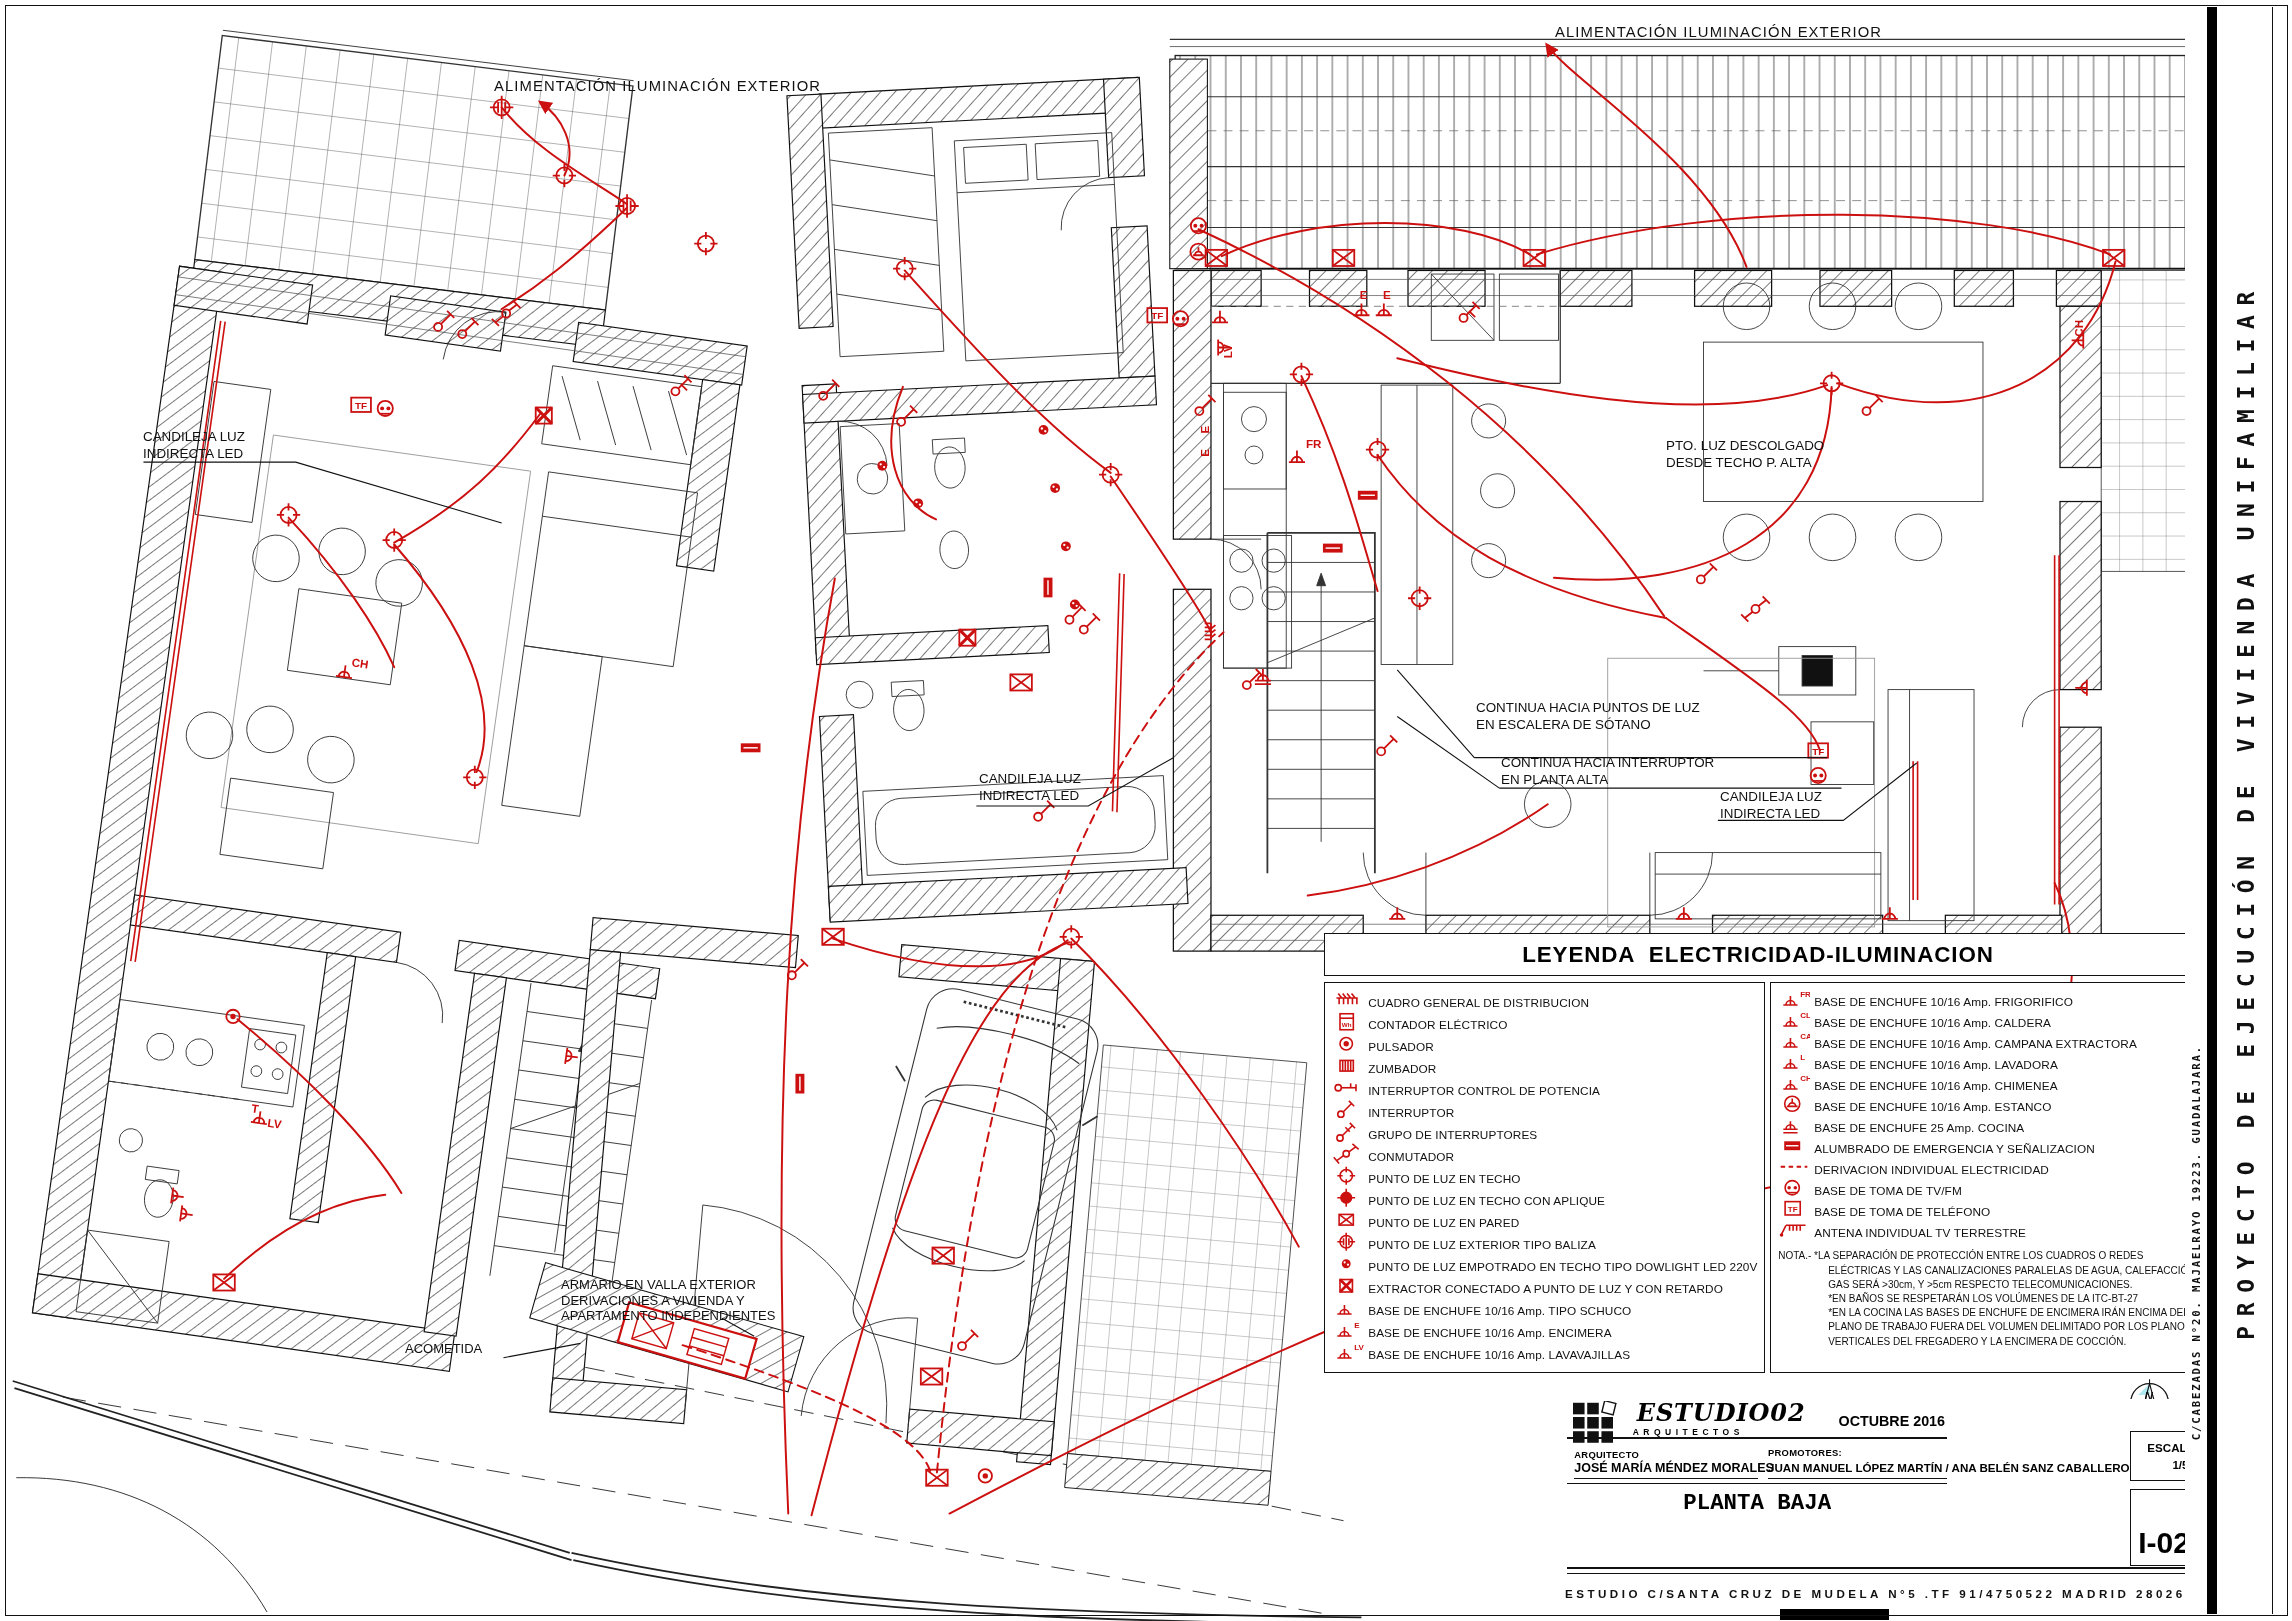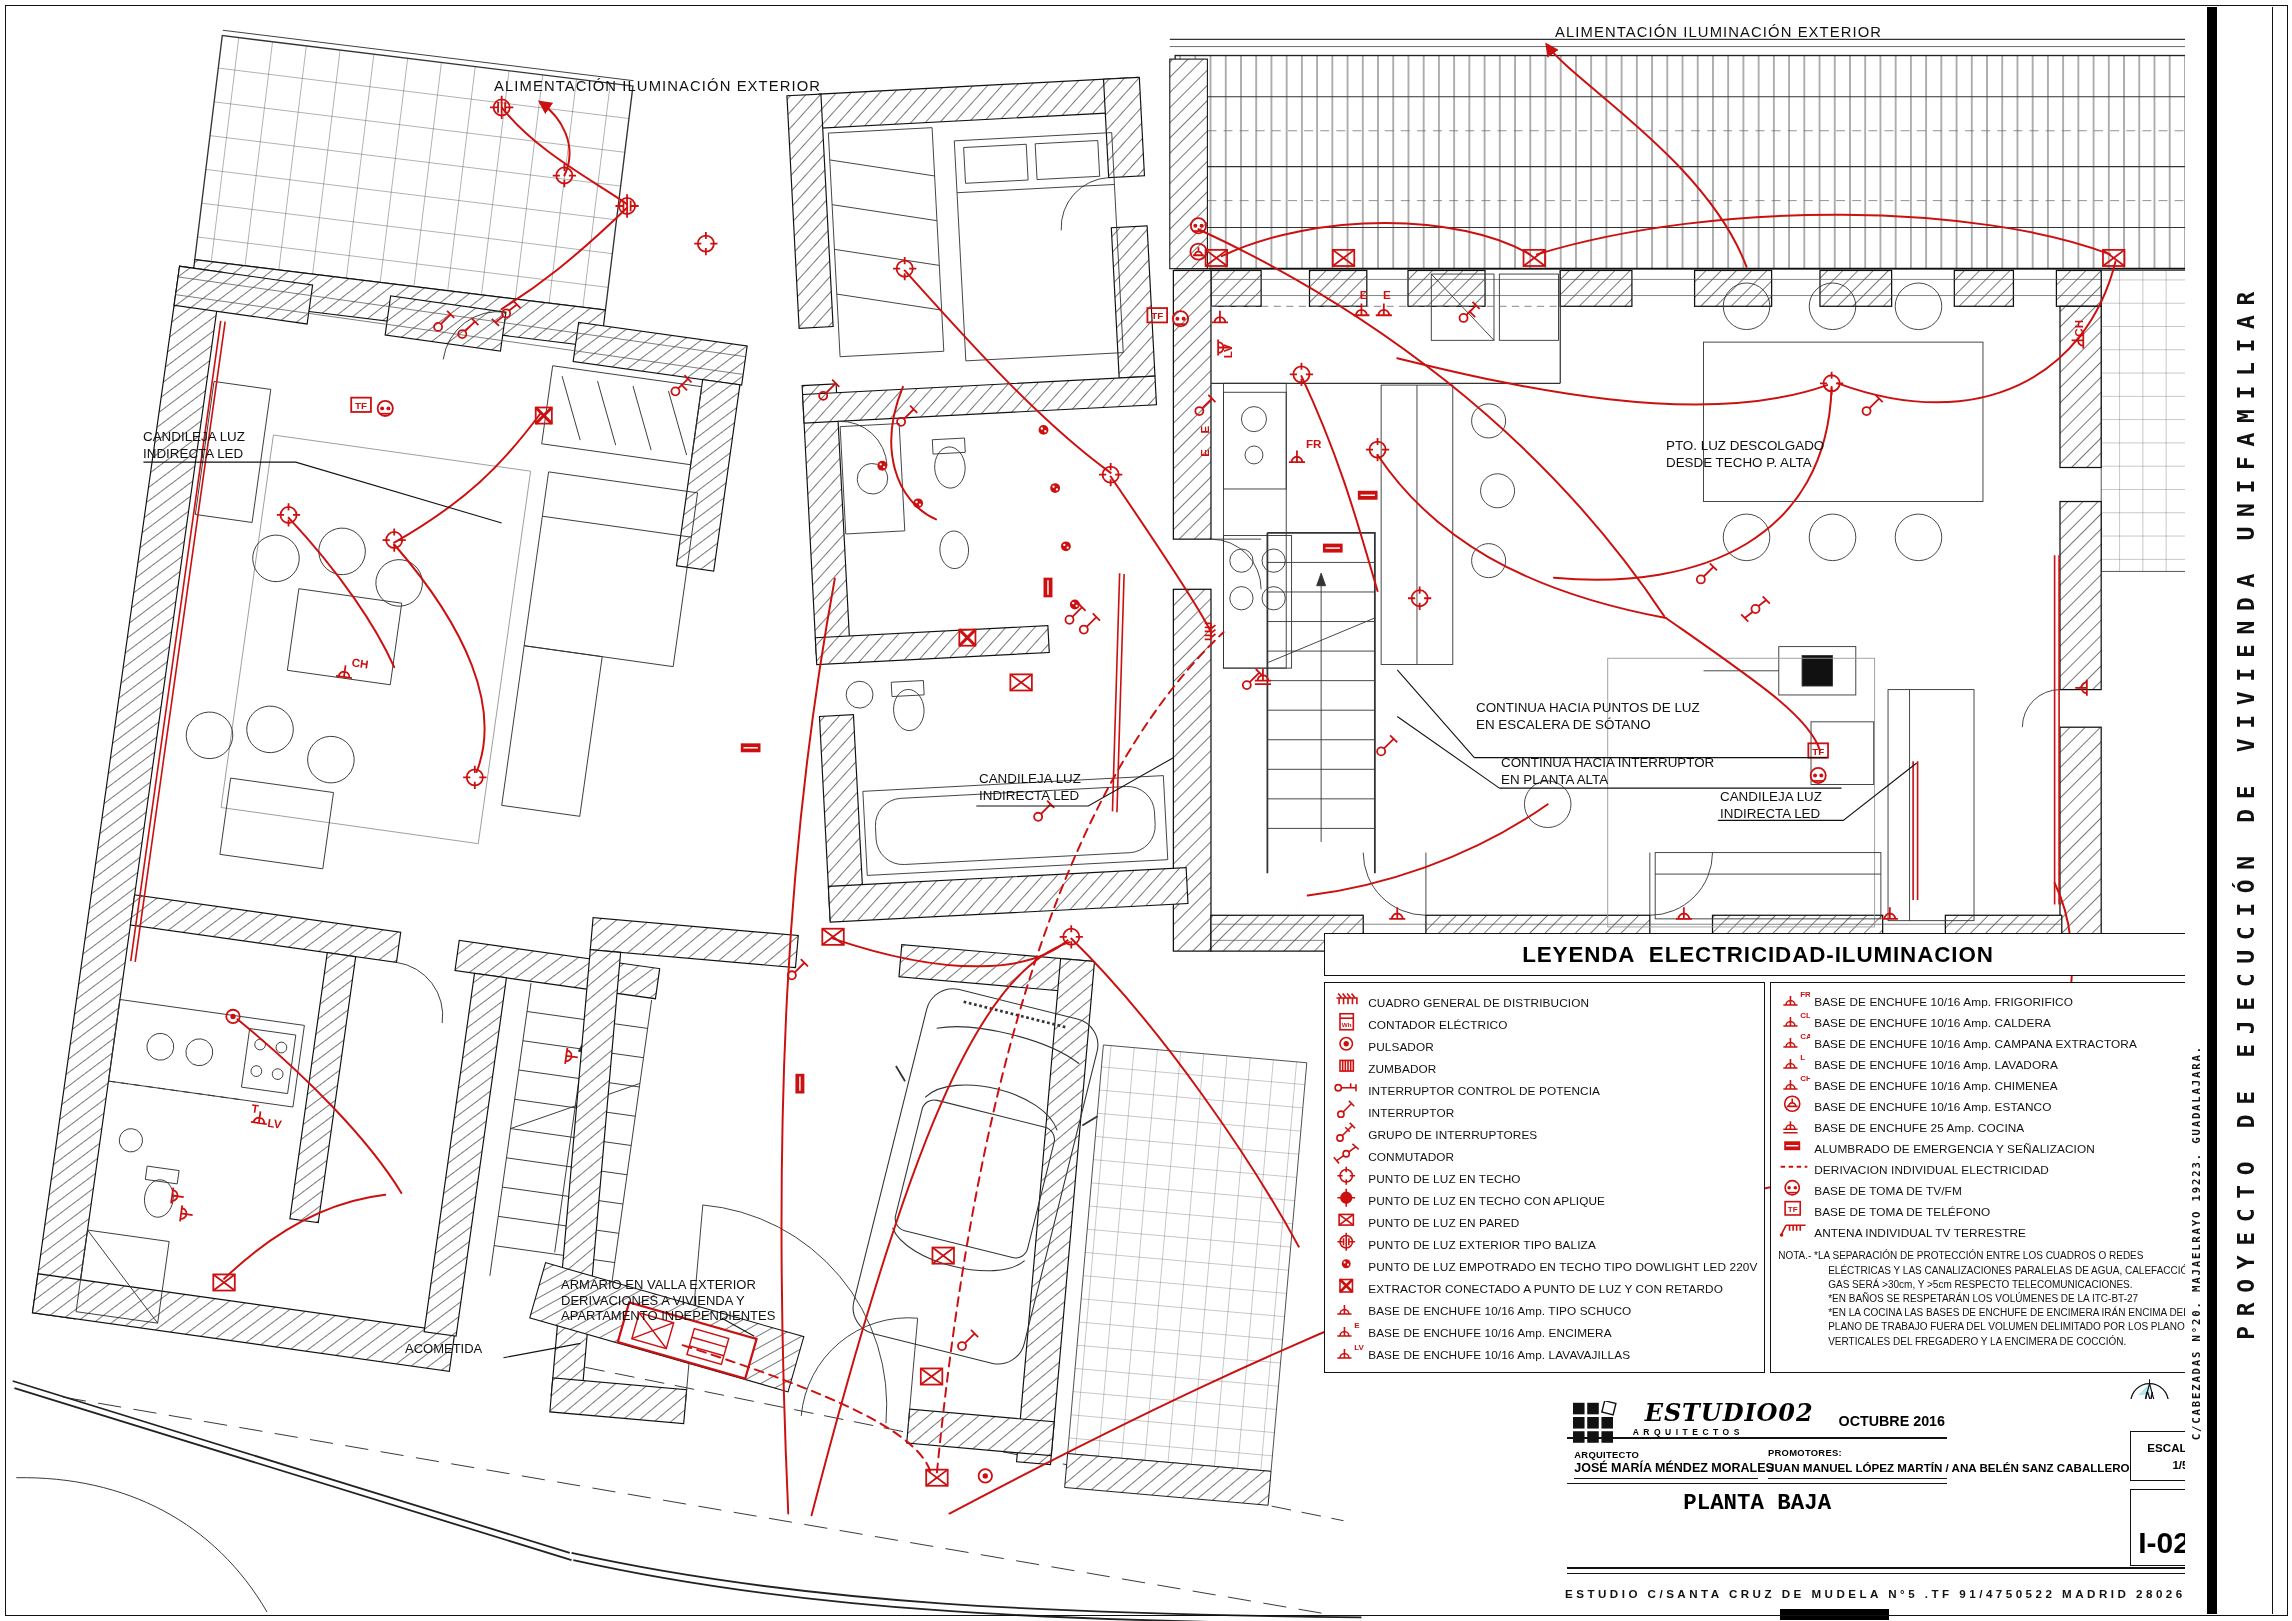--- a/index.html
+++ b/index.html
@@ -35,21 +35,21 @@
   .tb-name{position:absolute;font-size:12.5px;font-weight:bold;white-space:nowrap;}
   .tb-title{position:absolute;left:7.2px;top:90px;width:380px;text-align:center;
             font-size:22.4px;font-weight:bold;line-height:1.3;font-family:Liberation Mono, monospace;}
   .tb-box{position:absolute;border:1.4px solid #111;text-align:right;background:#fff;}
   .tb-escala{left:570px;top:32px;width:64px;height:48px;font-size:11.6px;font-weight:bold;
              display:flex;flex-direction:column;justify-content:center;gap:3.6px;}
   .tb-i02{left:570px;top:90px;width:68px;height:77px;font-size:30px;font-weight:bold;
           display:flex;align-items:flex-end;justify-content:center;padding-bottom:5.4px;box-sizing:border-box;}
   .logo{position:absolute;left:10.7px;top:1.8px;display:flex;align-items:flex-start;}
   .logo-word{font-size:24px;font-weight:bold;font-style:italic;letter-spacing:0.9px;
-             font-family:"DejaVu Serif",serif;margin-left:22px;line-height:1;}
+             font-family:"DejaVu Serif",serif;margin-left:14px;line-height:1;}
   .logo-sub{font-size:8.5px;letter-spacing:4.5px;font-weight:bold;margin-left:10px;margin-top:1.8px;}
   .footer{position:absolute;left:1565px;top:1587px;width:711px;font-size:11.6px;font-weight:bold;
           letter-spacing:0.30em;white-space:nowrap;color:#111;}
   .botbar{position:absolute;left:1780px;top:1609px;width:109px;height:10.7px;background:#000;}
   
   .side-bg{position:absolute;left:2185px;top:7.2px;width:100px;height:1607px;background:#fff;}
   .side-bar{position:absolute;left:2207px;top:7.2px;width:9.9px;height:1607px;background:#000;}
   .side-edge{position:absolute;left:2272px;top:7.2px;width:0;height:1607px;border-left:1.3px solid #111;}
   .side-big{position:absolute;left:2219px;top:7.2px;width:54px;height:1607px;
             display:flex;align-items:center;justify-content:center;}

